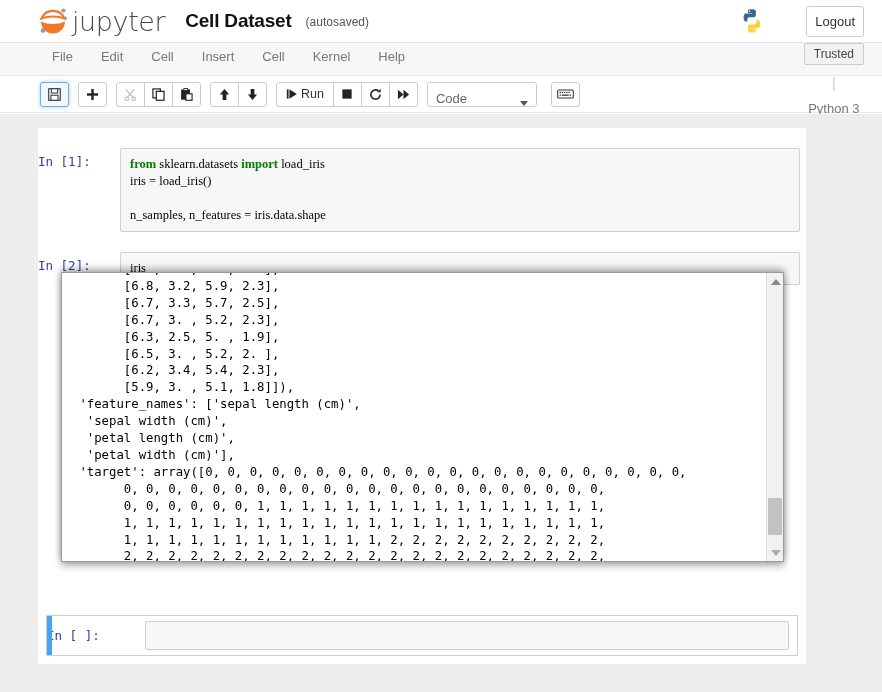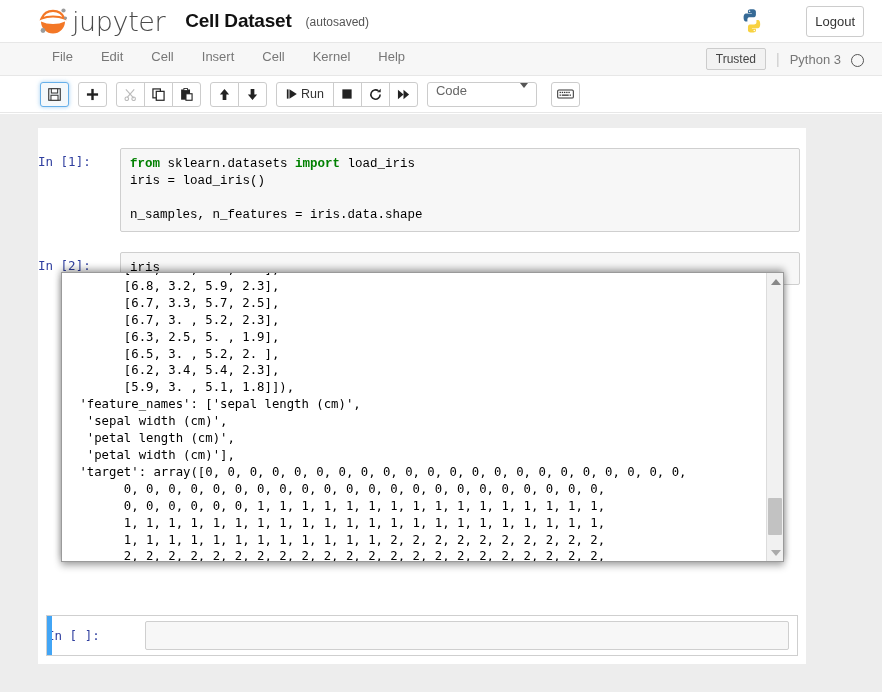--- a/index.html
+++ b/index.html
@@ -94,20 +94,21 @@
     color: #777777;
     padding: 6px 14px;
     cursor: pointer;
   }
   .menubar-right {
     margin-left: auto;
     display: flex;
     align-items: center;
     padding-right: 18px;
     gap: 10px;
+    flex-direction: column;
   }
   .trusted-badge {
     border: 1px solid #cccccc;
     background: #f2f2f2;
     border-radius: 2px;
     font-size: 12px;
     color: #444444;
     padding: 3px 9px;
   }
   .kernel-sep {
@@ -169,21 +170,21 @@
   }
   .tbtn.disabled { color: #bbbbbb; }
   .tbtn .lbl { font-size: 12.5px; margin-left: 3px; }
   .tbtn.run { padding: 0 9px; text-align: center; }
   .cell-type-select {
     height: 25px;
     border: 1px solid #cccccc;
     border-radius: 3px;
     background: #ffffff;
     display: flex;
-    align-items: flex-start;
+    align-items: flex-end;
     justify-content: space-between;
     width: 110px;
     padding: 0 8px;
     box-sizing: border-box;
     font-size: 13px;
     color: #666666;
     cursor: pointer;
     margin-right: 14px;
   }
   .caret {
@@ -227,21 +228,21 @@
     font-size: 12.5px;
     color: #303f9f;
     white-space: pre;
   }
   .input-area {
     flex: 1 1 auto;
     border: 1px solid #cfcfcf;
     background: #f7f7f7;
     padding: 7px 9px;
     box-sizing: border-box;
-    font-family: Liberation Mono, monospace;
+    font-family: Liberation Serif, serif;
     font-size: 12.5px;
     line-height: 17px;
     color: #000000;
     white-space: pre;
     border-radius: 2px;
     min-height: 18px;
   }
   .kw { color: #008000; font-weight: bold; }
 
   

